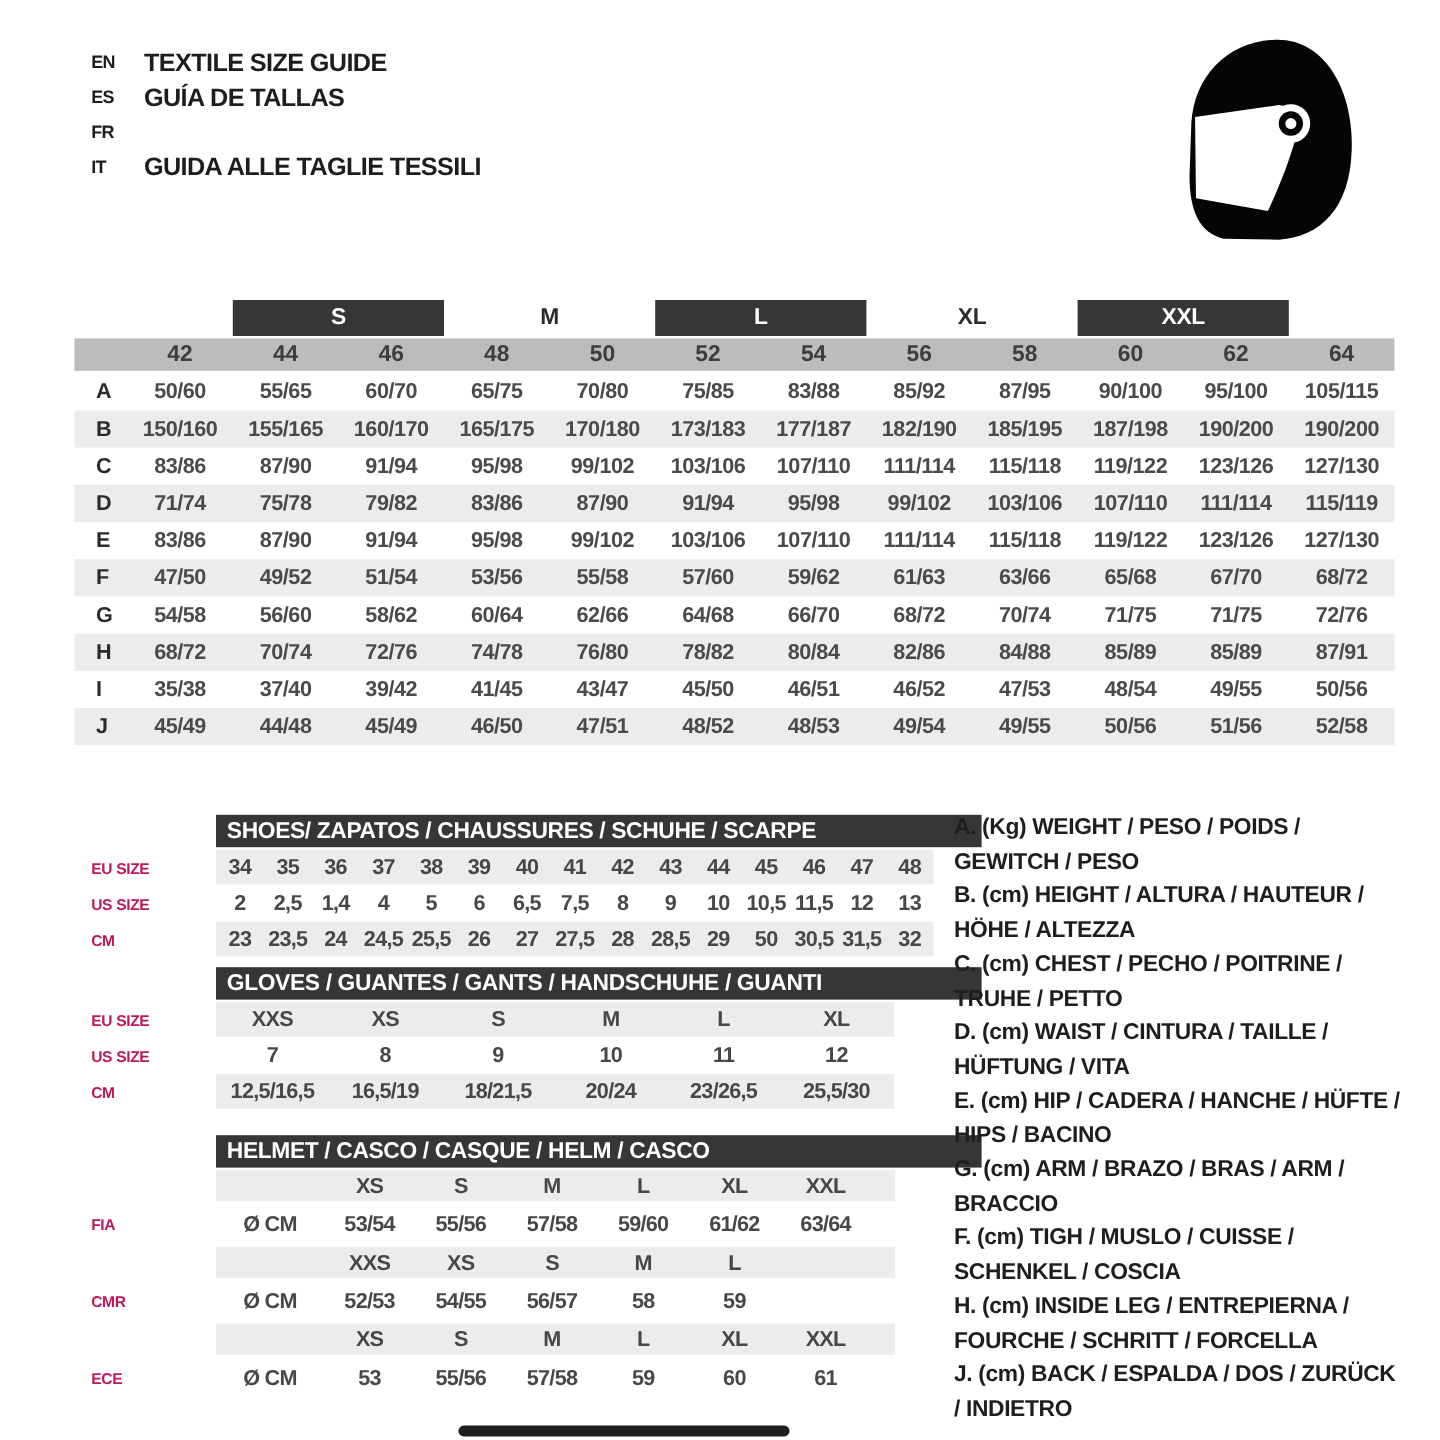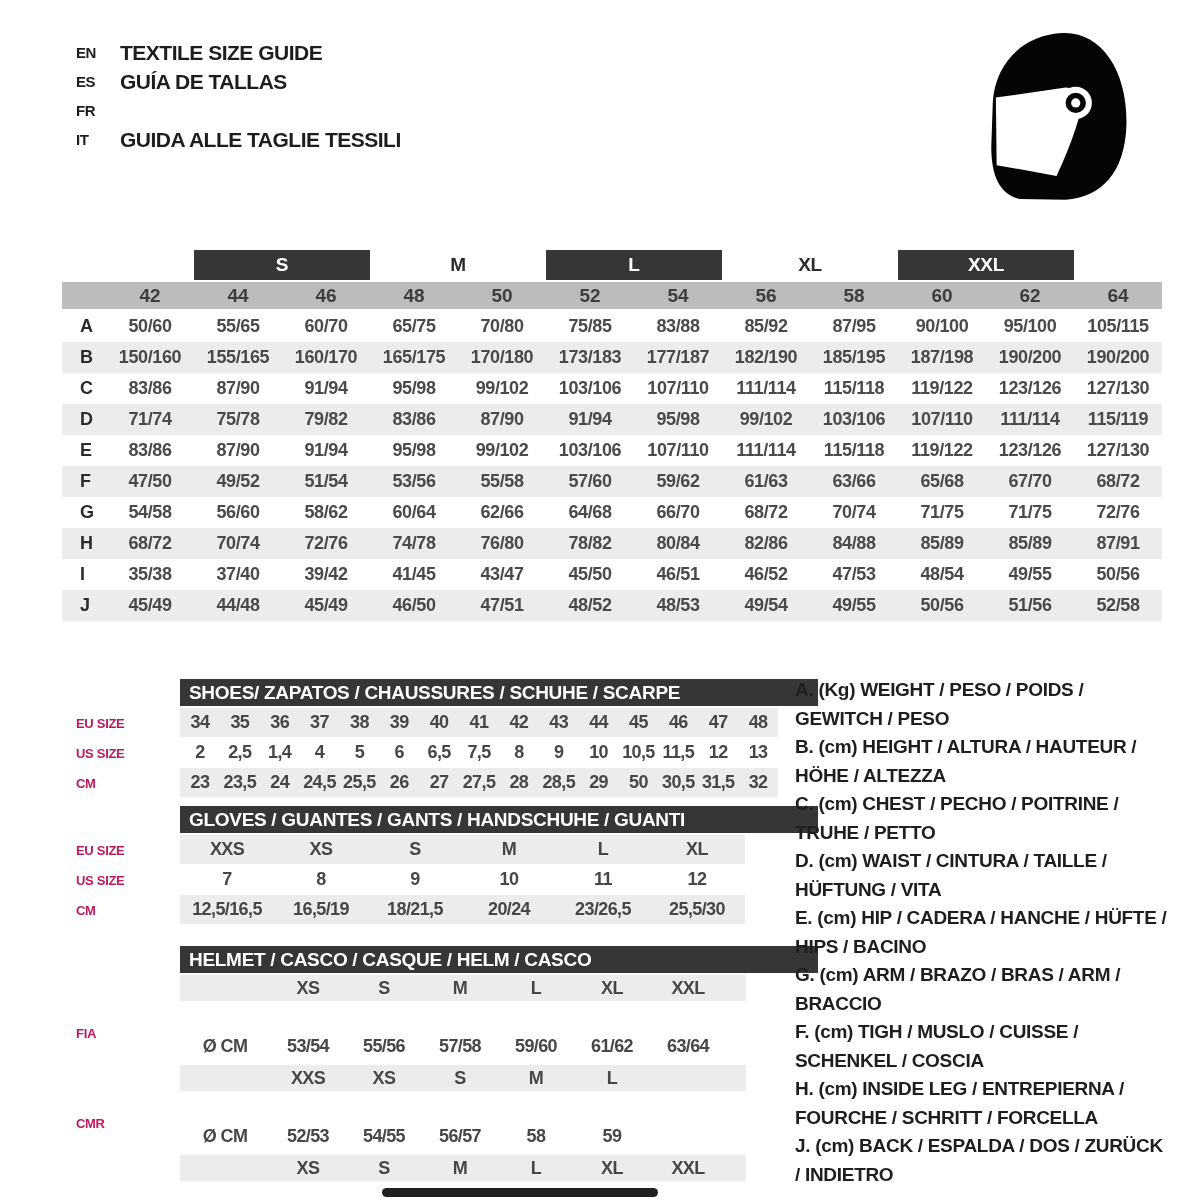--- a/index.html
+++ b/index.html
@@ -39,21 +39,21 @@
        align-items:center;padding-left:14px;letter-spacing:-0.3px;text-align:center;}
   .bar{width:638px;height:27px;background:var(--c-bar);color:#ffffff;
        display:flex;align-items:center;padding-left:9px;box-sizing:border-box;
        font-weight:700;font-size:19px;letter-spacing:-0.3px;margin-bottom:2px;}
   .vals{display:grid;height:29px;align-items:center;text-align:center;
        font-weight:700;font-size:18px;color:#474747;letter-spacing:-0.6px;margin-bottom:1px;}
   .vals.shaded{background:var(--c-stripe);}
   .vals.s15{grid-template-columns:repeat(15,1fr);width:598px;}
   .vals.s6{grid-template-columns:repeat(6,94px);width:565px;}
   .vals.hband{grid-template-columns:90px repeat(6,76px) 1fr;width:566px;height:26px;background:var(--c-stripe);}
-  .vals.hdata{grid-template-columns:90px repeat(6,76px) 1fr;width:566px;height:36px;margin-top:26px;}
+  .vals.hdata{grid-template-columns:90px repeat(6,76px) 1fr;width:566px;height:36px;}
   
   .legend{position:absolute;left:795px;top:676px;width:372px;}
   .legend-item{font-weight:700;font-size:19px;line-height:28.5px;
        letter-spacing:-0.3px;color:#1e1e1e;}
   
   .bottom-bar{position:absolute;left:382px;top:1188px;width:276px;height:9px;
        background:#1f1f1f;border-radius:5px;}
 </style>
 </head>
 <body>

